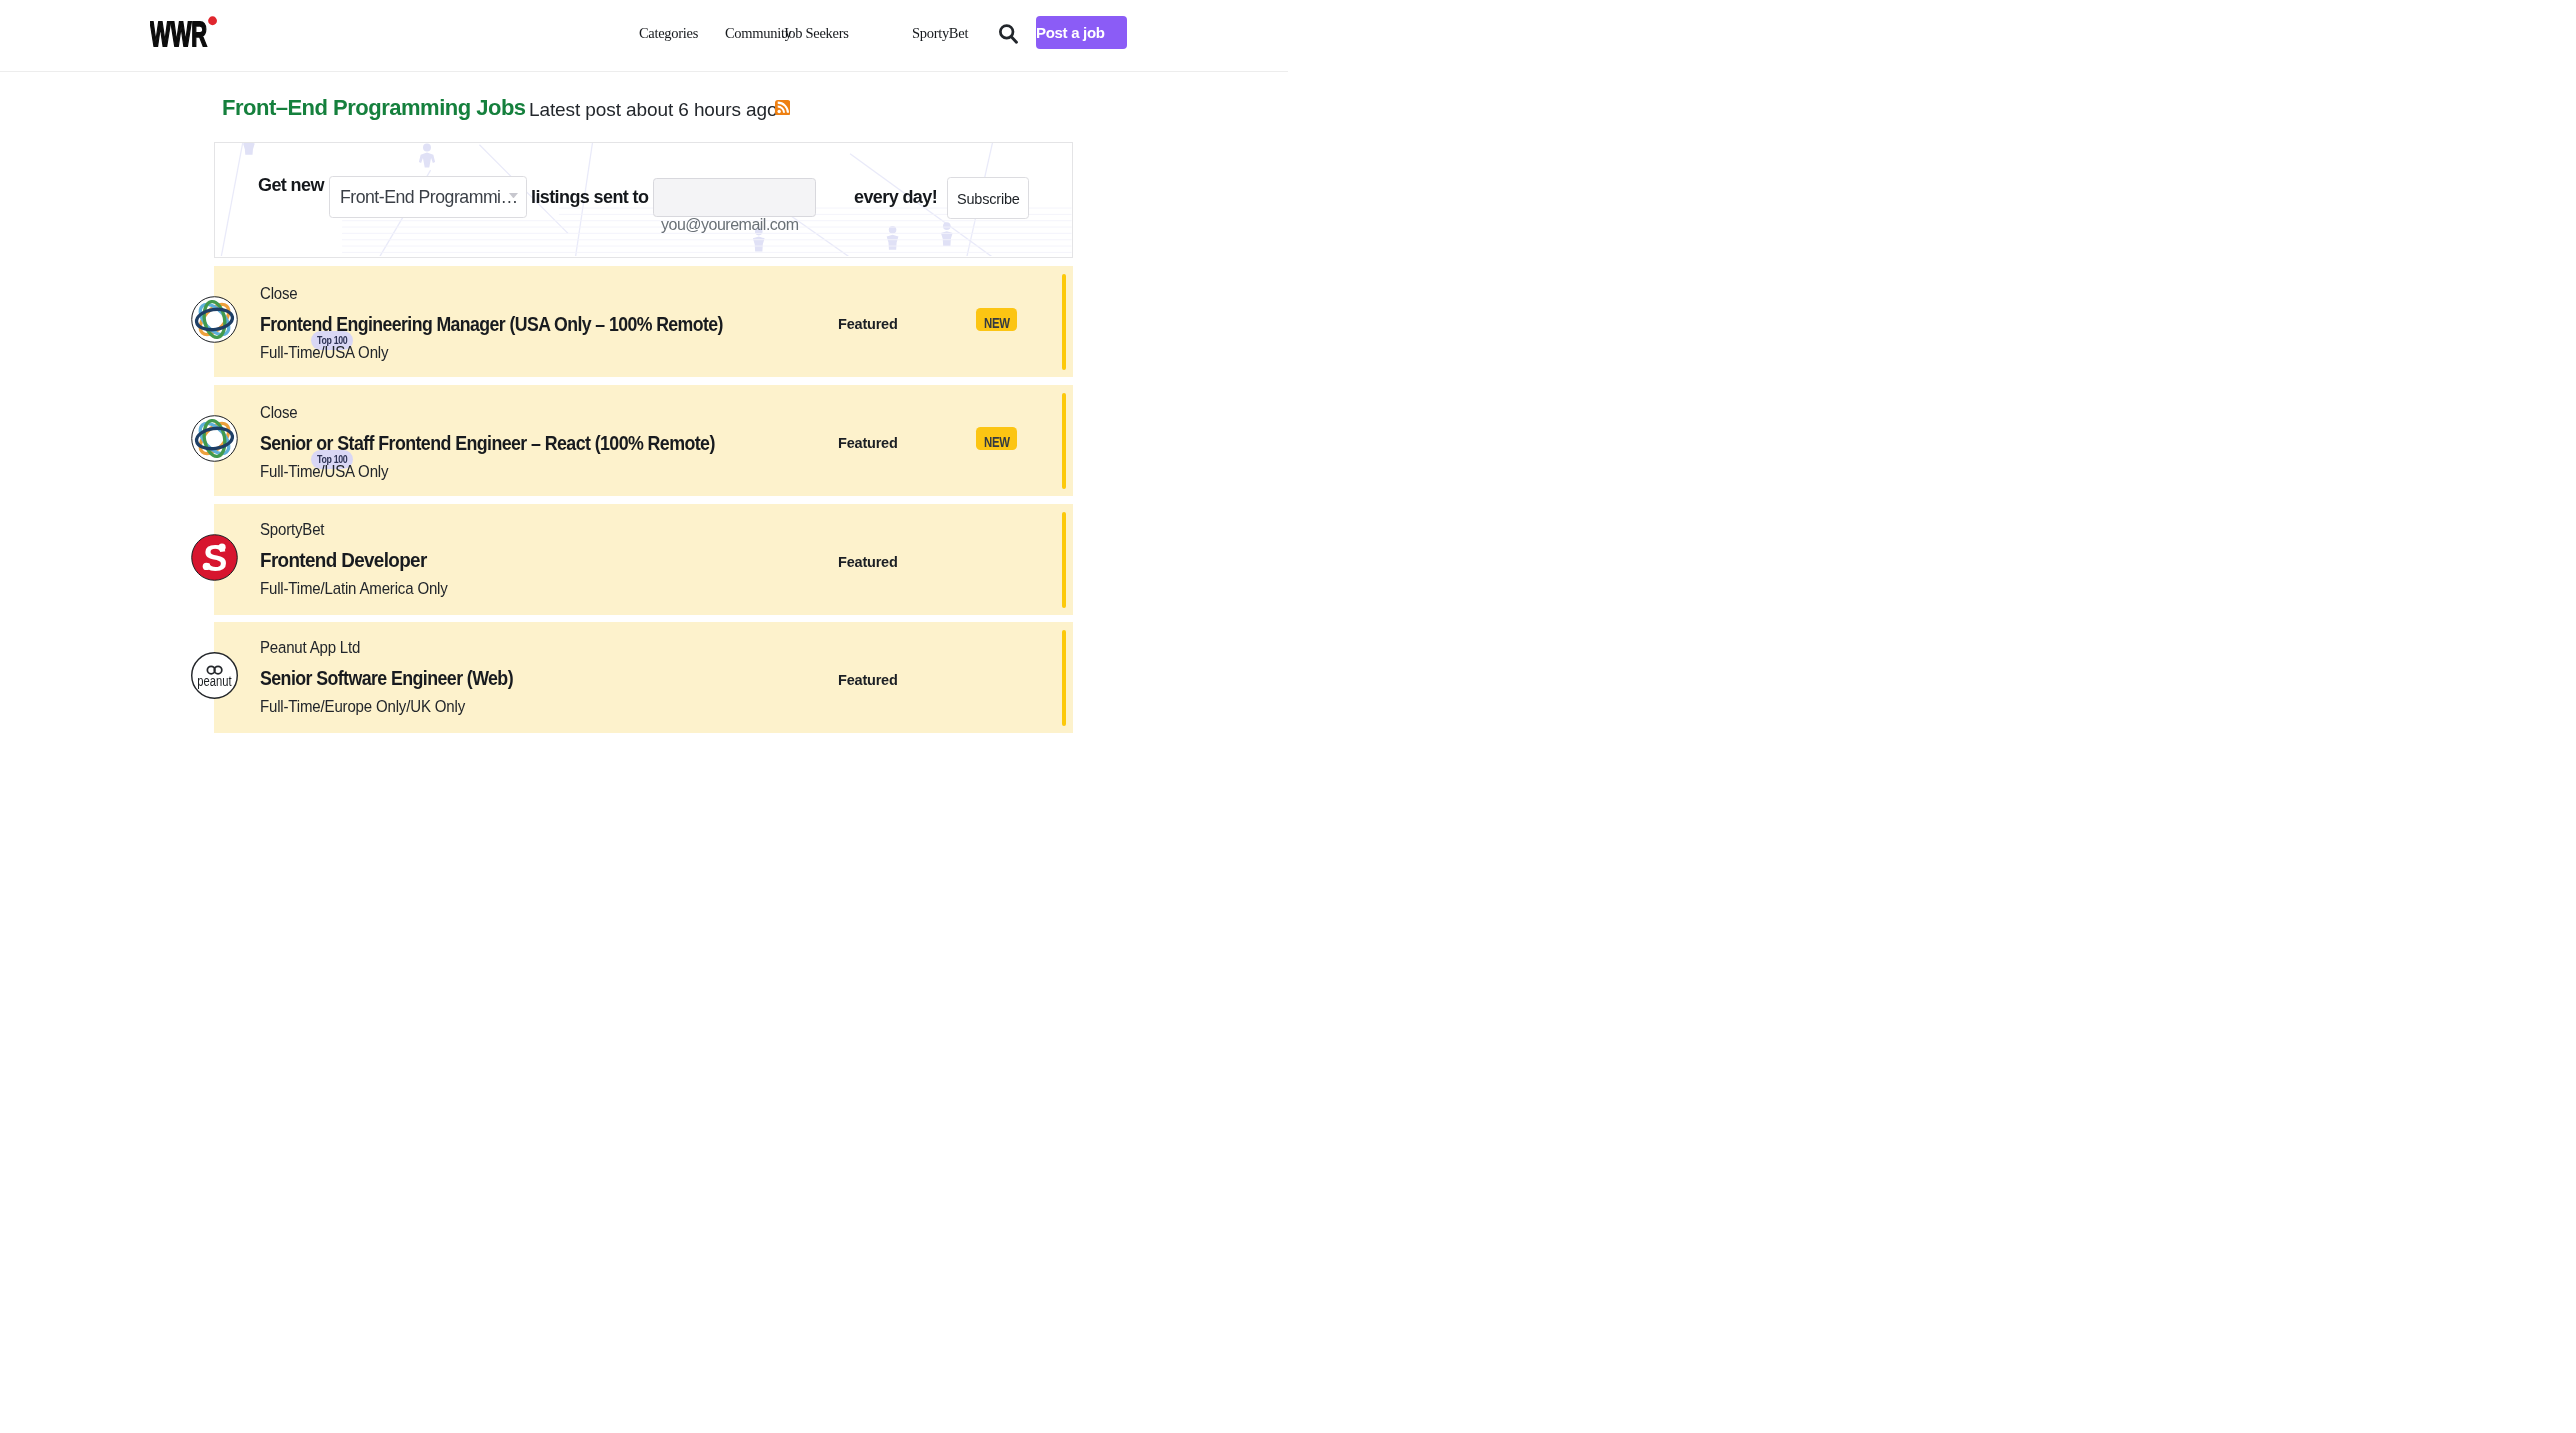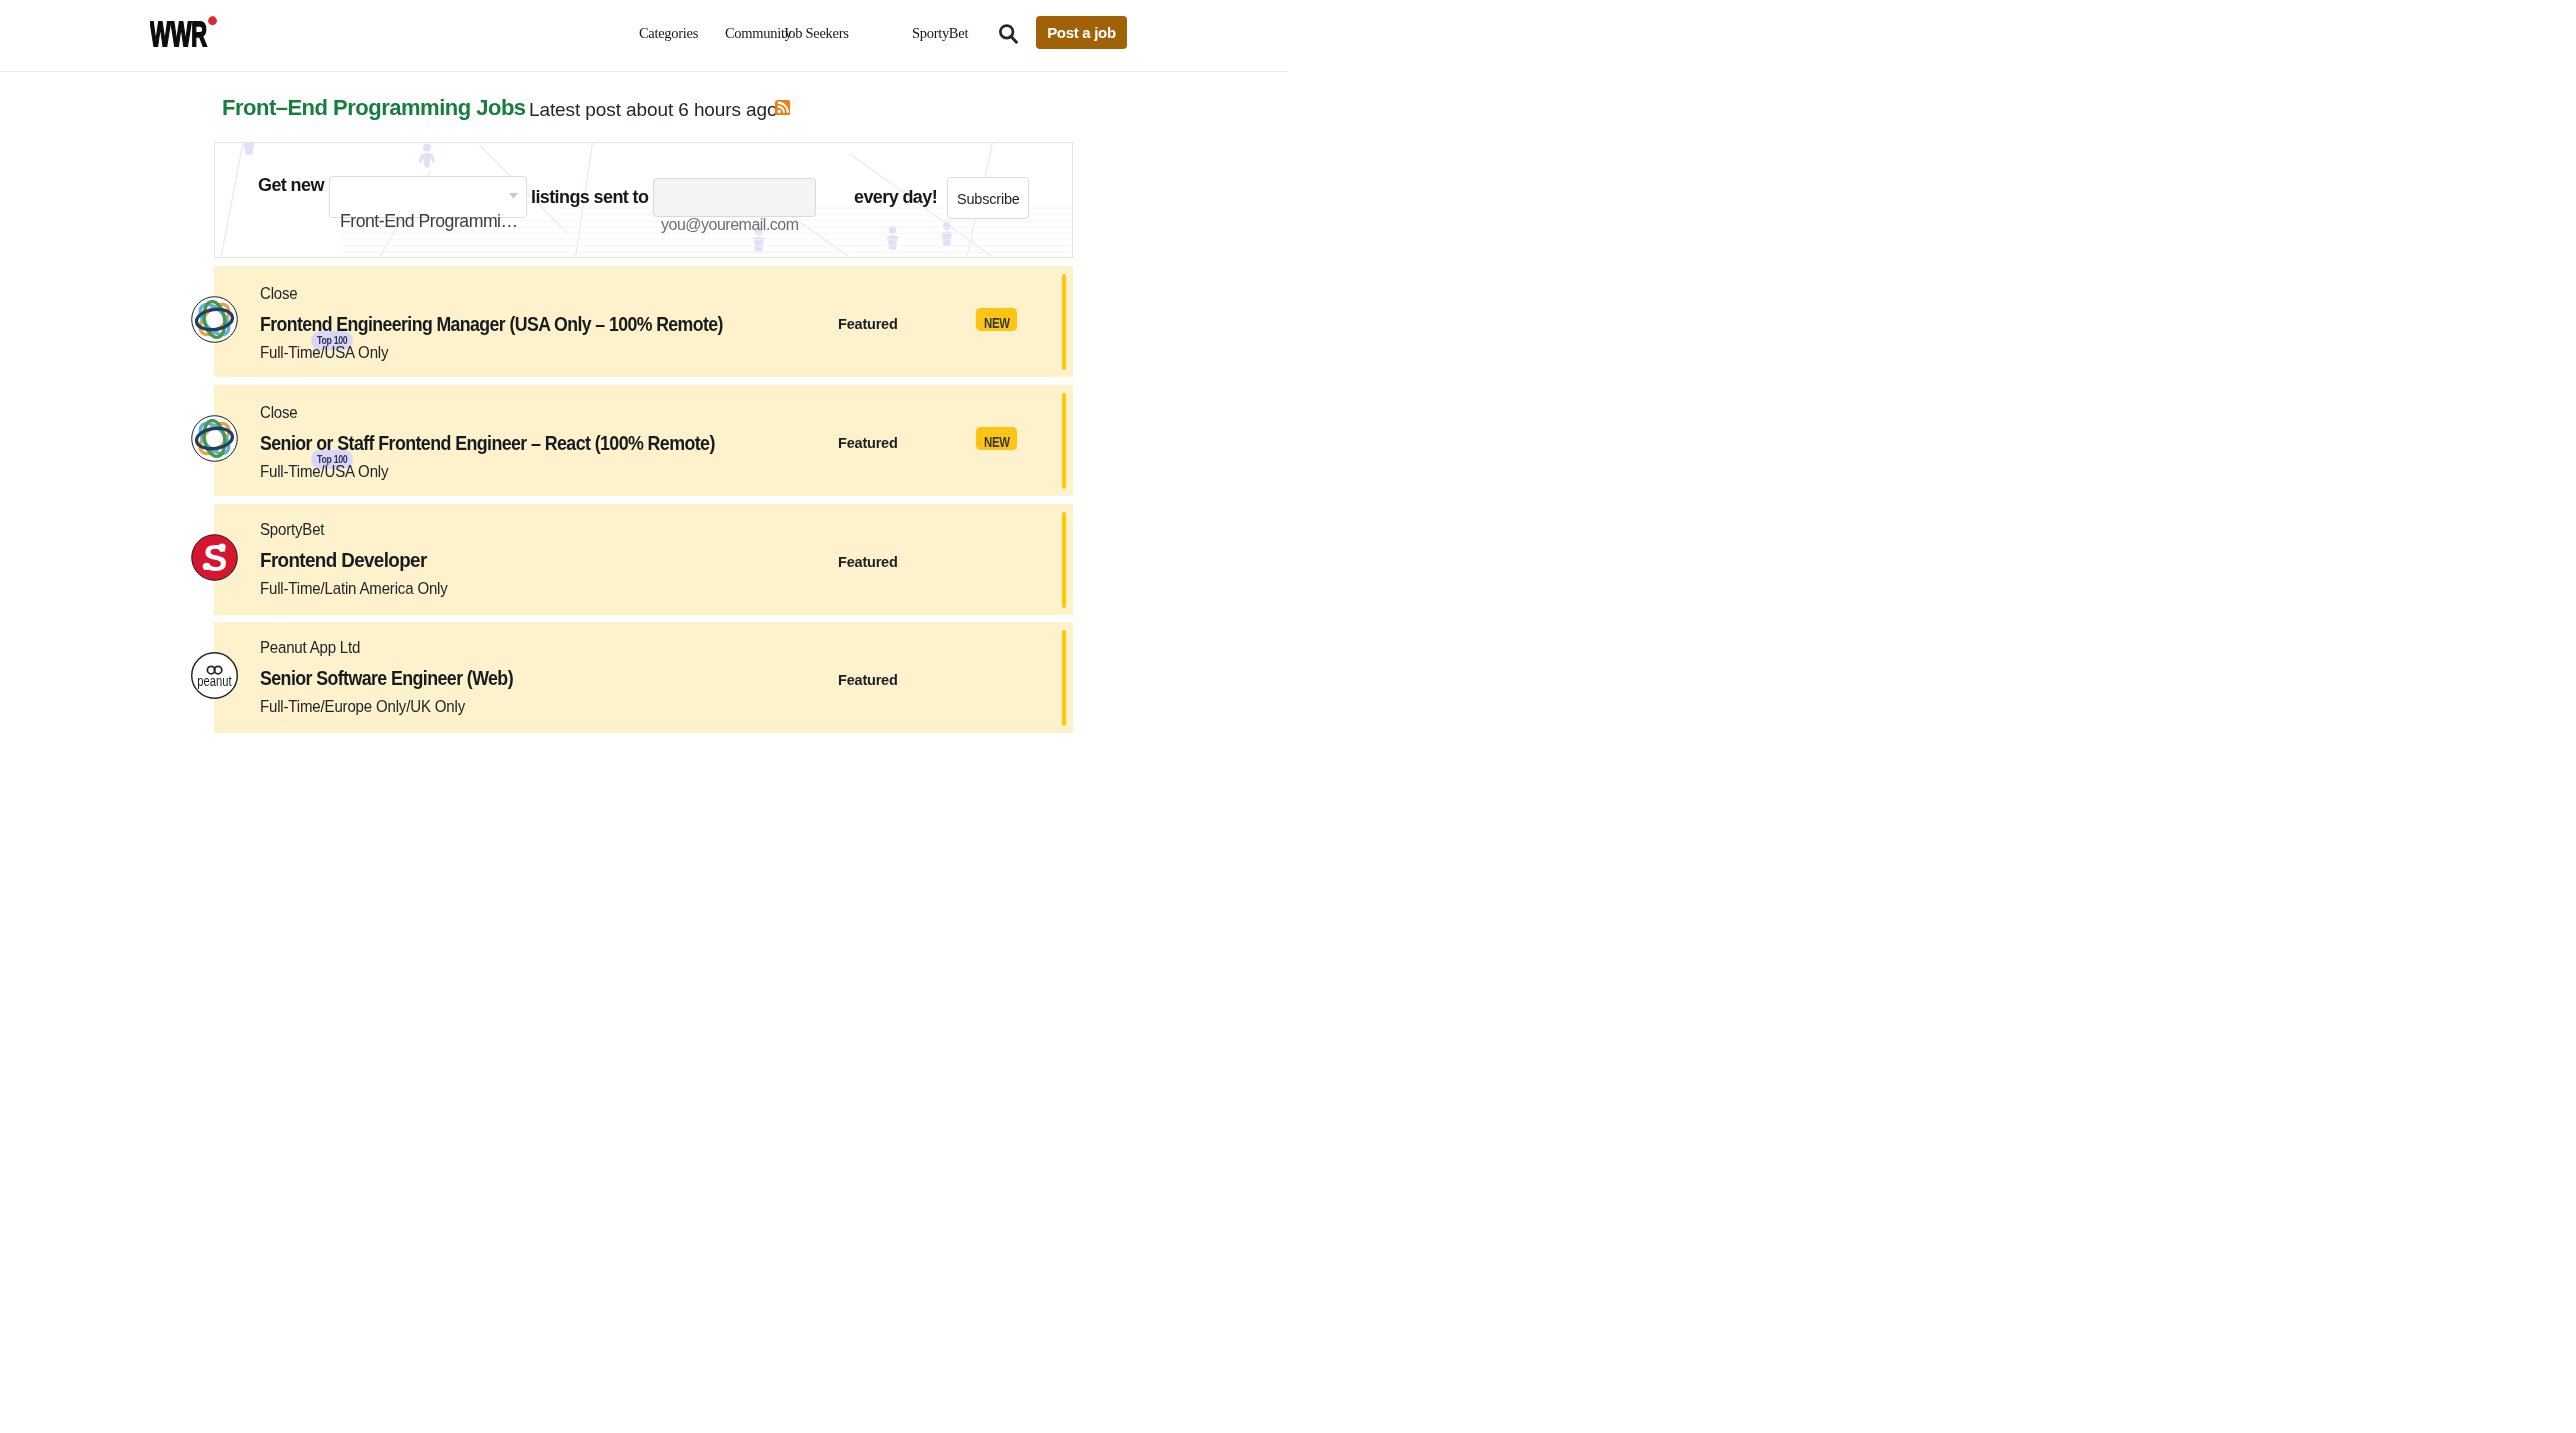--- a/index.html
+++ b/index.html
@@ -1,20 +1,20 @@
 <!DOCTYPE html>
 <html style="font-size:14.5px"><head>
 <meta charset="utf-8">
 <style>
 * { margin:0; padding:0; box-sizing:border-box; }
 html,body { width:1288px; height:717px; background:#fff; font-family:"Liberation Sans", sans-serif; overflow:hidden; }
 .abs { position:absolute; line-height:1; white-space:nowrap; }
 header { position:absolute; left:0; top:0; width:1288px; height:72px; background:#fff; border-bottom:0.9px solid #ededed; z-index:5; }
 .nav { font-size:14.5px; letter-spacing:-0.3px; color:#16191d;font-family:Liberation Serif, serif; }
-.postjob { background:#a16207; color:#fff; border-radius:4px; font-weight:bold; font-size:15px; text-align:center; letter-spacing:-0.3px; }
+.postjob { background:#8b5cf6; color:#fff; border-radius:4px; font-weight:bold; font-size:15px; letter-spacing:-0.3px; }
 h1 { font-size:22px; font-weight:bold; letter-spacing:-0.5px; color:#15803d; display:inline; }
 .latest { font-size:19px; color:#23272c; letter-spacing:-0.1px; }
 .sub-box { position:absolute; left:214px; top:142px; width:859px; height:116px; background:#fff; border:0.9px solid #e4e4e6; z-index:1; overflow:hidden; }
 .sub-b { font-size:18px; font-weight:bold; color:#15181c; letter-spacing:-0.6px; }
 .sel { position:absolute; background:#fff; border:0.9px solid #dcdce0; border-radius:3.6px; }
 .sel-txt { font-size:17.7px; color:#3a3f46; letter-spacing:-0.5px; }
 .inp { position:absolute; background:#f4f4f6; border:0.9px solid #d8d8dd; border-radius:3.6px; }
 .inp-txt { font-size:16px; color:#697077; letter-spacing:-0.5px;margin-top:24px; }
 .subbtn { position:absolute; background:#fff; border:0.9px solid #dcdce0; border-radius:3.6px; }
 .subbtn-txt { font-size:14.5px; color:#1d2126; letter-spacing:-0.2px; }
@@ -97,21 +97,21 @@
       <line x1="140" y1="93" x2="947" y2="93"></line>
       <line x1="140" y1="100" x2="947" y2="100"></line>
       <line x1="140" y1="107" x2="947" y2="107"></line>
       <line x1="140" y1="114" x2="947" y2="114"></line>
       <line x1="140" y1="121" x2="947" y2="121"></line>
     </g>
   </svg>
 </div>
 <span class="abs sub-b" style="left:258px; top:176px; z-index:2;">Get new</span>
 <div class="sel" style="left:329px; top:176px; width:198px; height:42px; z-index:2;"></div>
-<span class="abs sel-txt" style="left:340px; top:189px; z-index:2;margin-top:24px;">Front-End Programmi…</span>
+<span class="abs sel-txt" style="left:340px; top:189px; z-index:2;">Front-End Programmi…</span>
 <svg class="abs" style="left:509px; top:193px; z-index:2;" width="9" height="5.4" viewBox="0 0 10 6">
     <path d="M0 0 h10 l-5 6 z" fill="#c7c7ce"></path>
   </svg>
 <span class="abs sub-b" style="left:531px; top:188px; z-index:2;">listings sent to</span>
 <div class="inp" style="left:653px; top:178px; width:163px; height:39px; z-index:2;"></div>
 <span class="abs inp-txt" style="left:661px; top:193px; z-index:2;">you@youremail.com</span>
 <span class="abs sub-b" style="left:854px; top:188px; z-index:2;">every day!</span>
 <div class="subbtn" style="left:947px; top:177px; width:82px; height:42px; z-index:2;"></div>
 <span class="abs subbtn-txt" style="left:957px; top:192px; z-index:2;">Subscribe</span>
 

